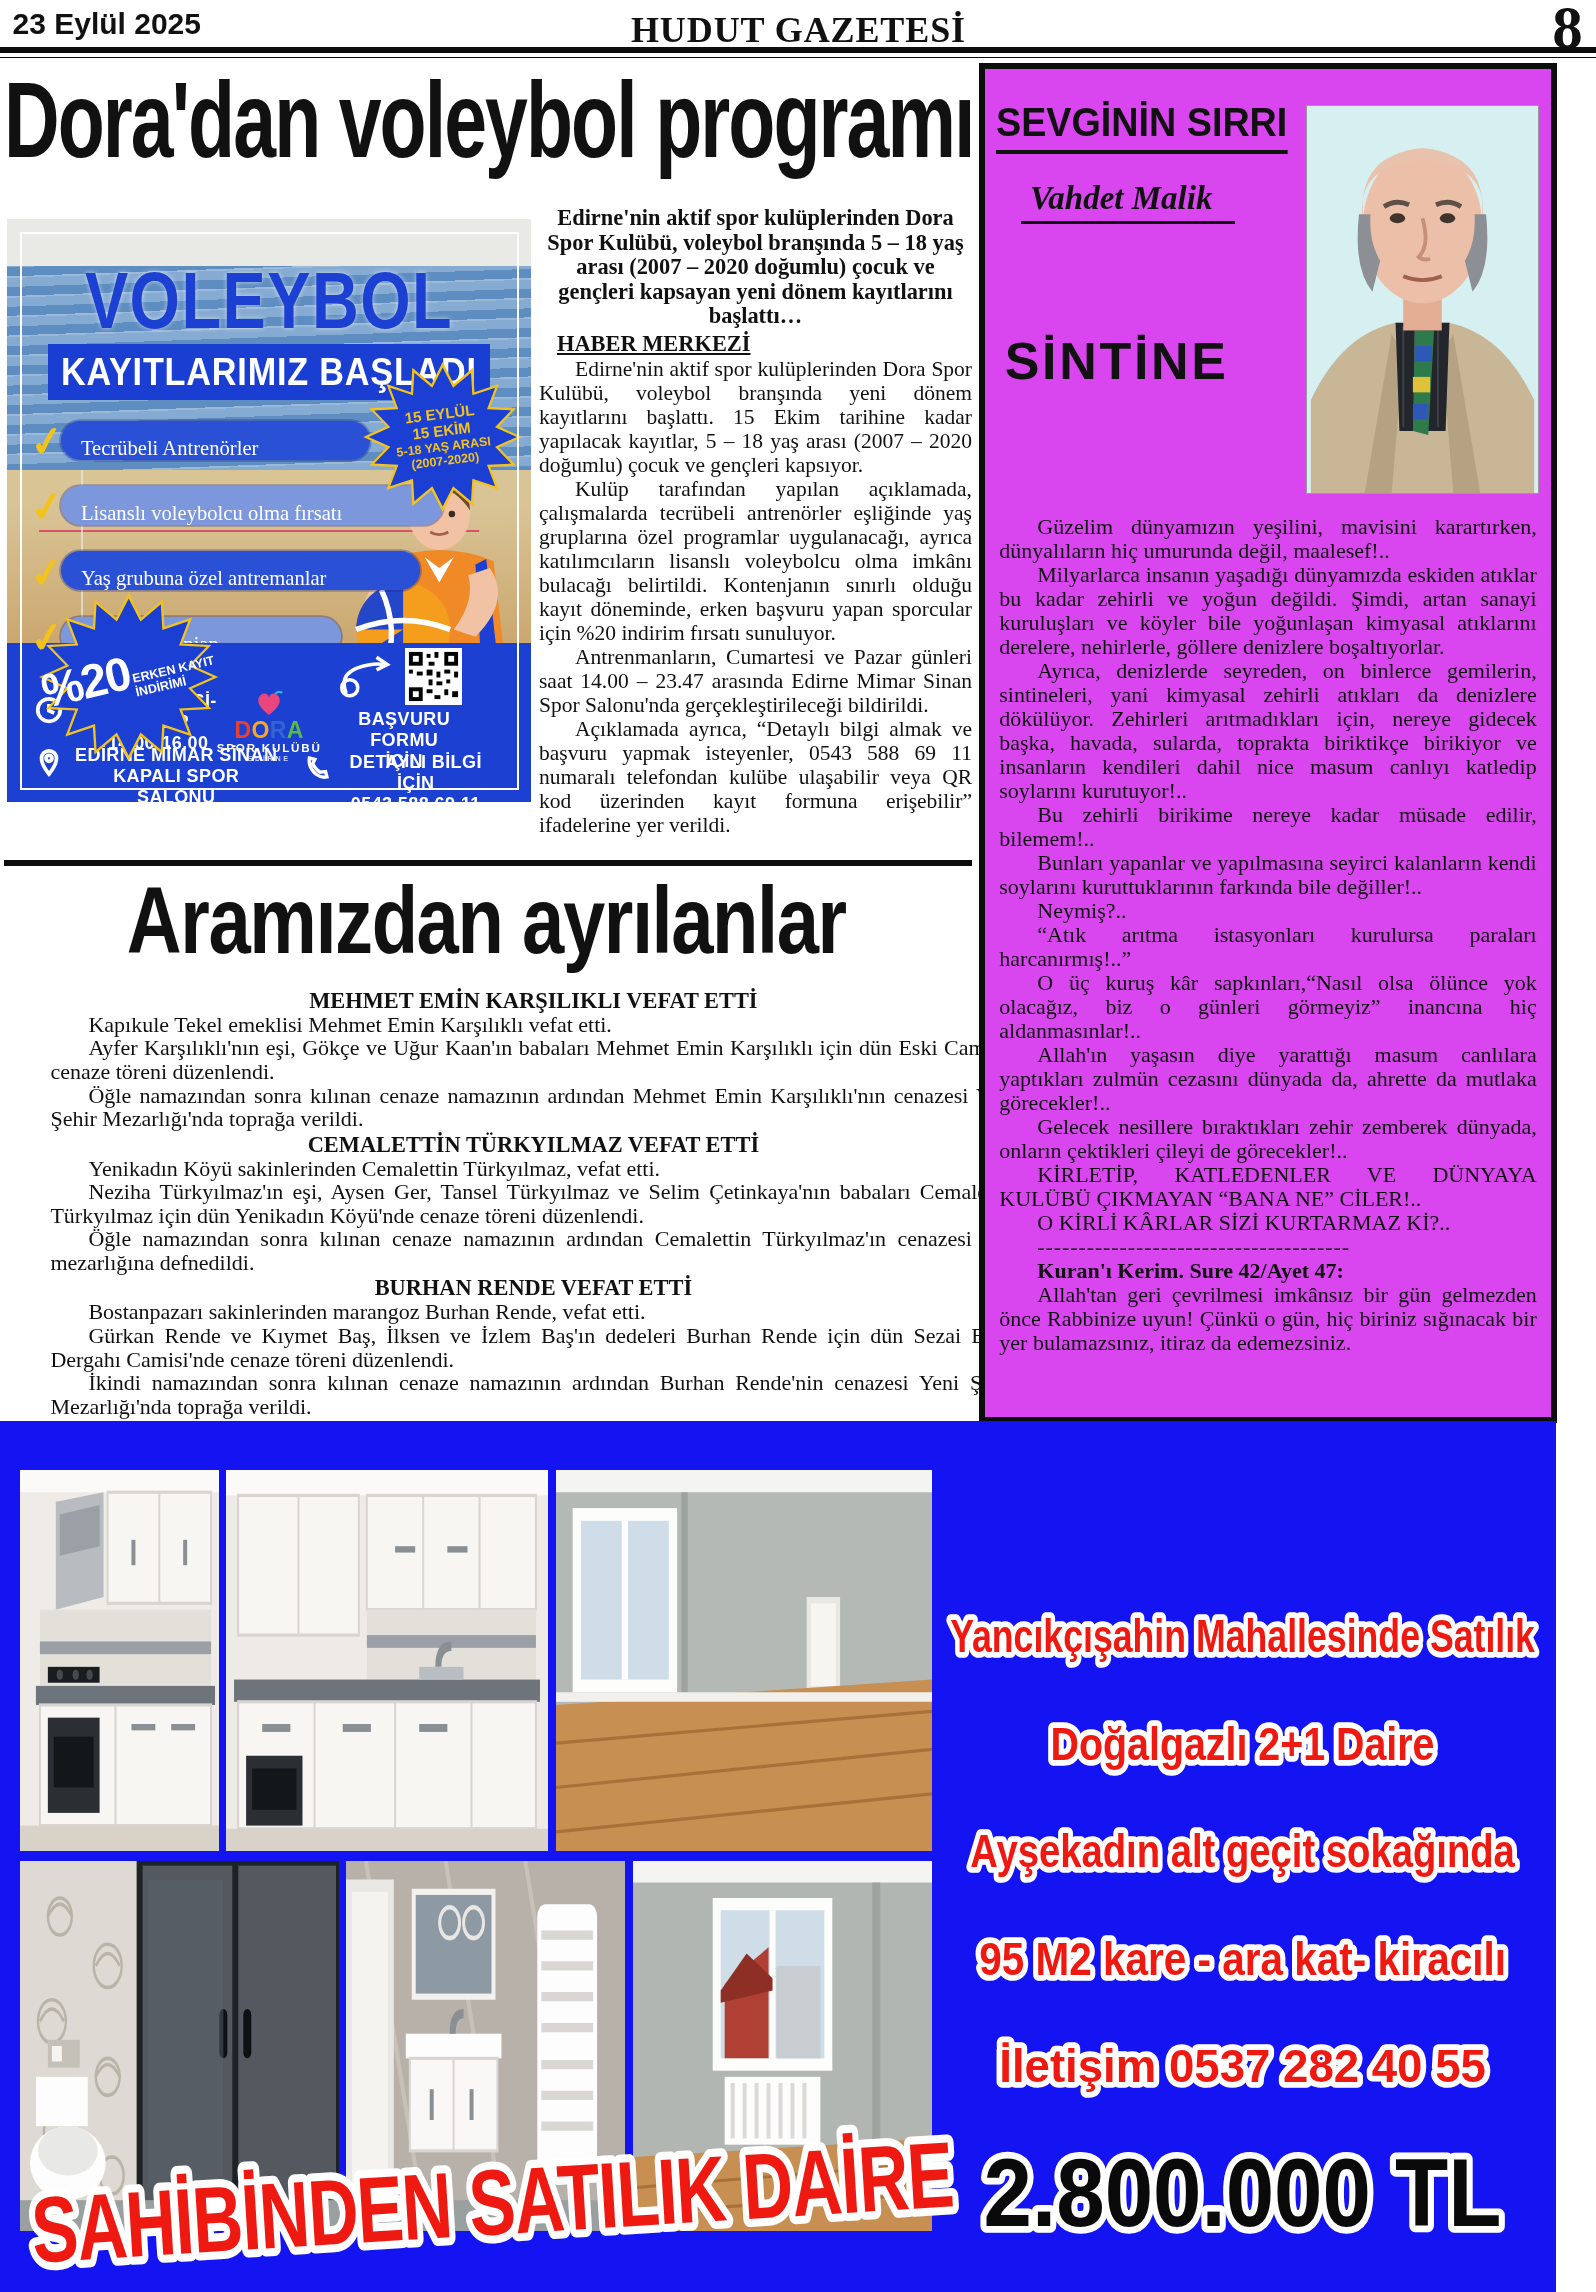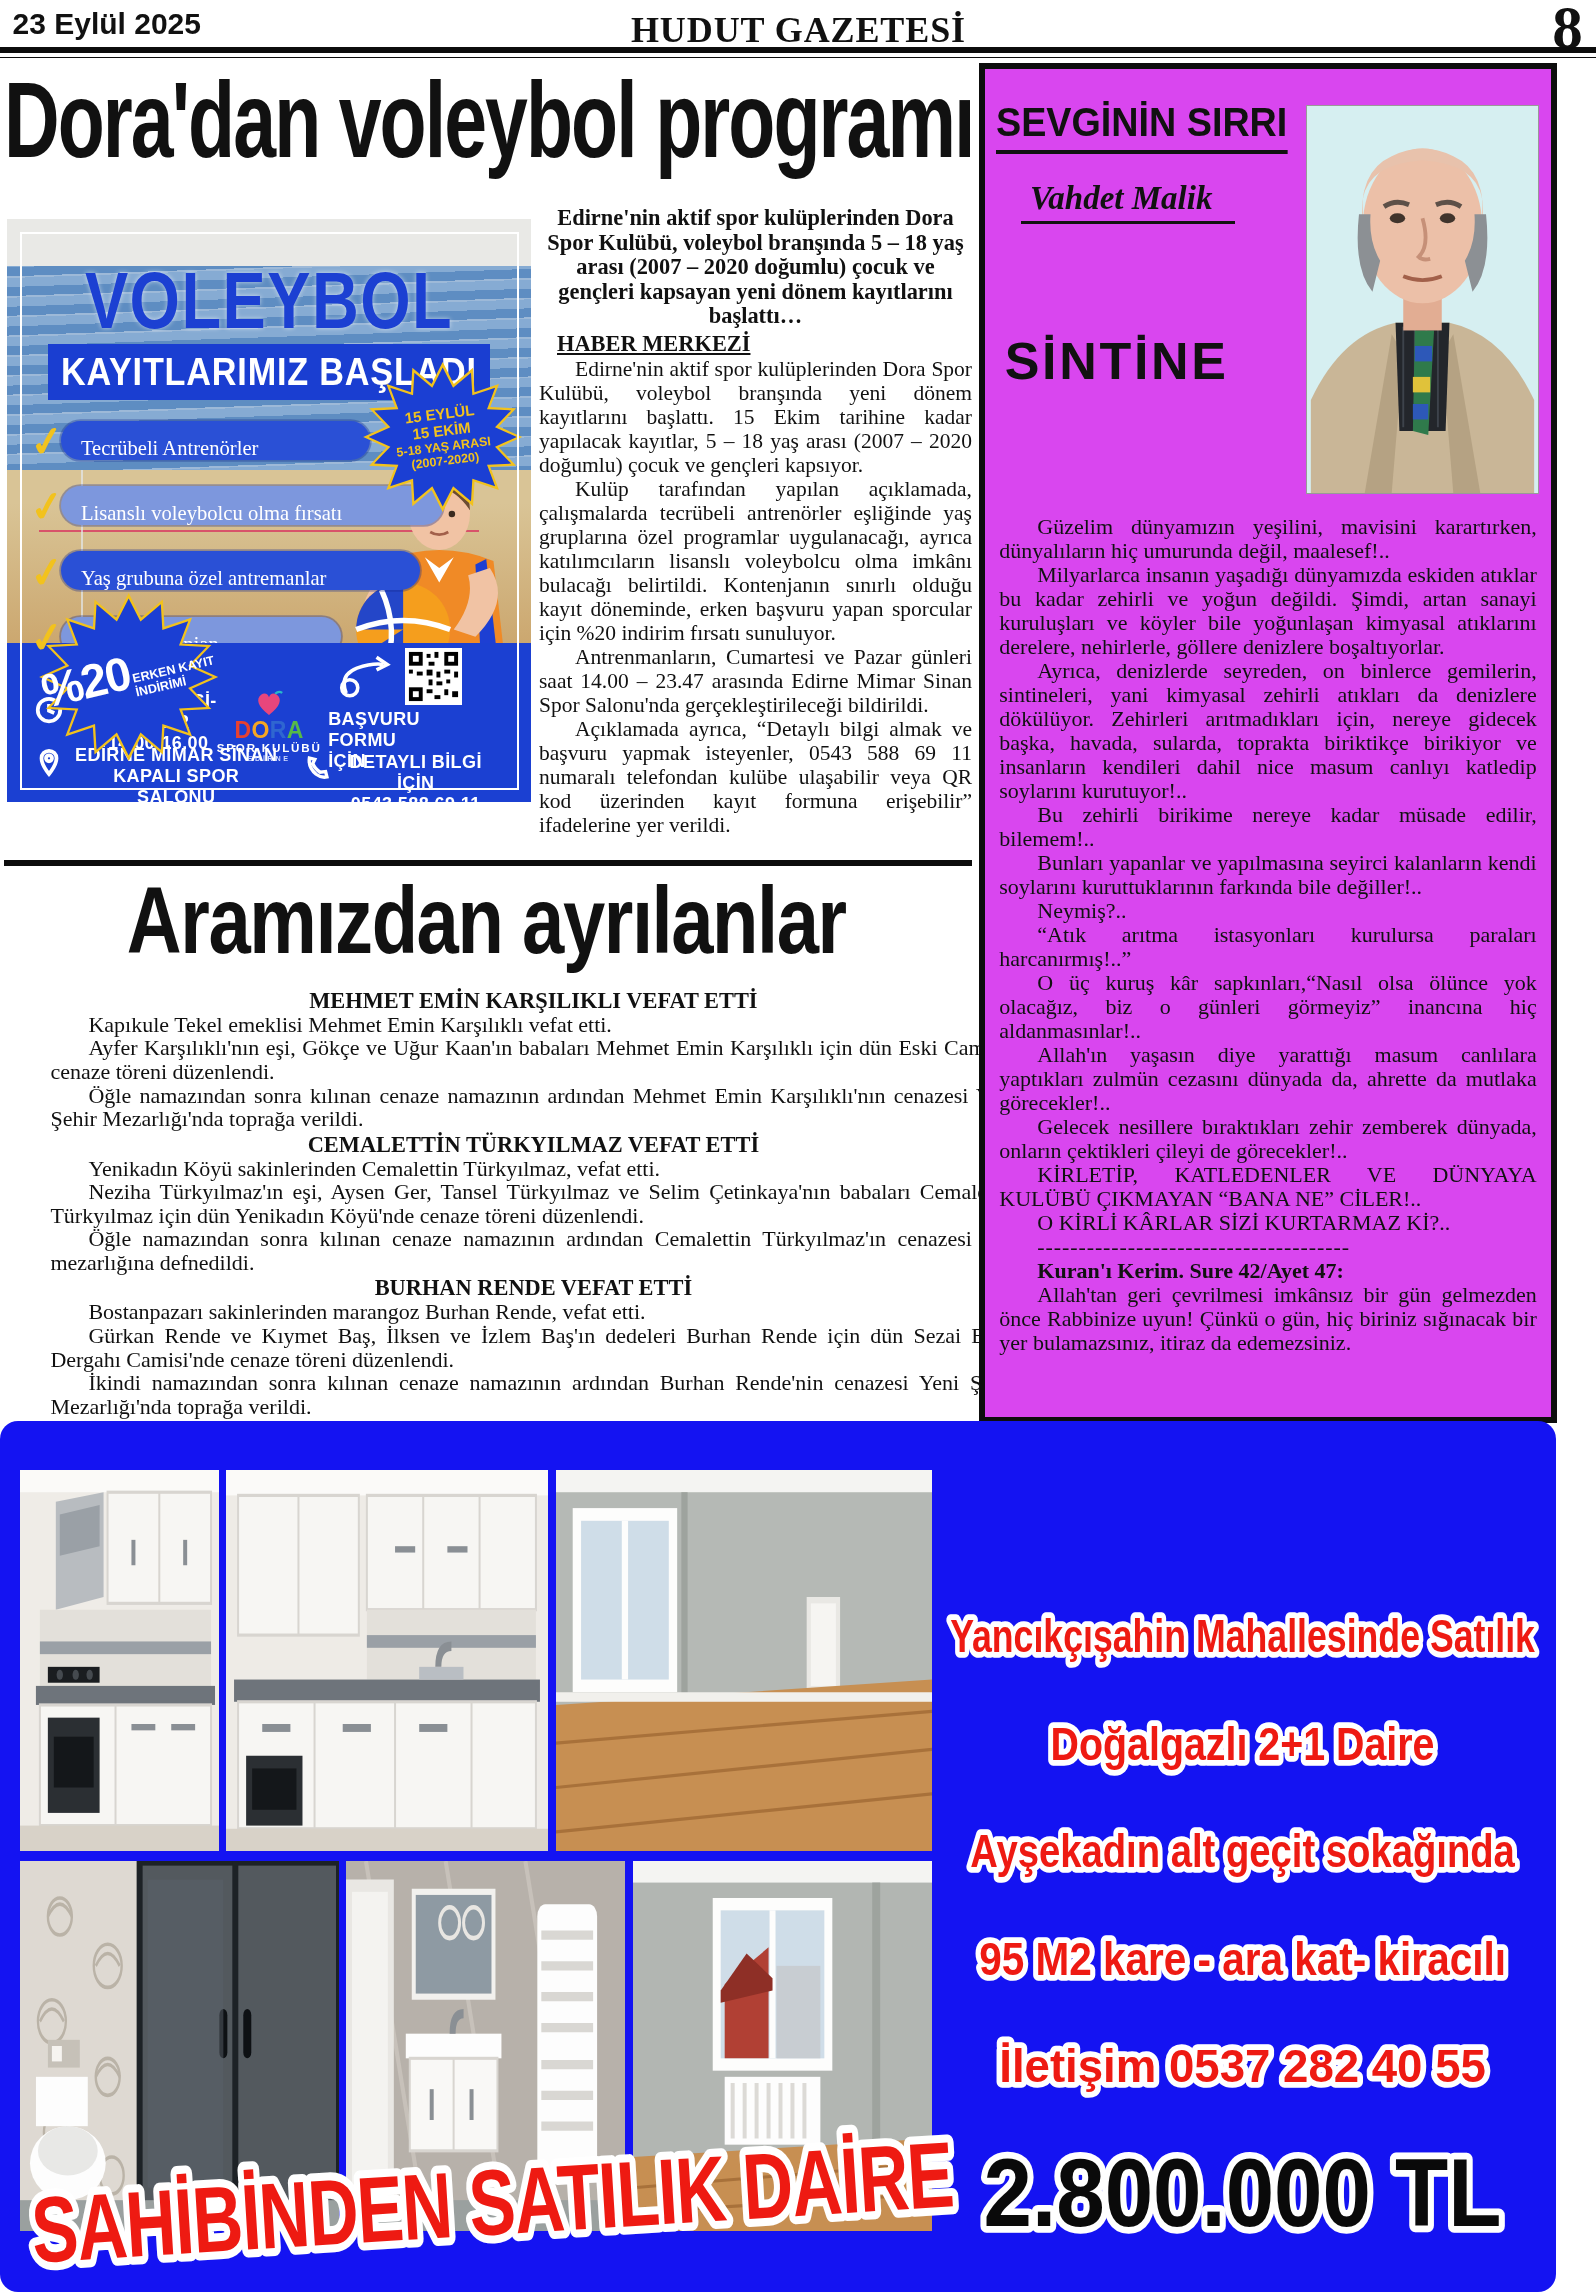--- a/index.html
+++ b/index.html
@@ -82,21 +82,21 @@
   .col-author{position:absolute;left:36px;top:111px;font-family:"Liberation Serif",serif;font-weight:bold;
               font-style:italic;font-size:33px;border-bottom:3.6px solid #111;padding:0 23px 3.6px 9px;}
   .col-art-title{position:absolute;left:19.7px;top:262px;font-family:"Liberation Sans",sans-serif;
               font-weight:bold;font-size:52px;letter-spacing:2.7px;}
   .col-photo{position:absolute;right:12.5px;top:36px;width:231px;height:387px;border:0.9px solid #999;}
   .col-body{position:absolute;left:14.3px;right:14.3px;top:446px;}
   .col-body p{margin:0;font-size:22px;line-height:24px;text-align:justify;text-indent:38px;}
   .col-body p.divider{text-indent:38px;letter-spacing:0.9px;}
   .col-body p.vheading{font-weight:bold;}
   
-  .bottom-ad{position:absolute;left:0;top:1421px;width:1556px;height:871px;background:#1413f2;border-radius:18px;}
+  .bottom-ad{position:absolute;left:0;top:1421px;width:1556px;height:871px;background:#1413f2;}
   .collage{position:absolute;left:19.7px;top:49px;width:912px;height:761px;}
   .ph{position:absolute;background:#ccc;}
   .ph svg{width:100%;height:100%;display:block;}
   .ad-text{position:absolute;left:931px;top:0;width:624px;height:871px;}
   .ad-line{position:absolute;left:0;width:624px;height:100px;}
   .ad-line svg,.ad-price svg,.ad-overlay svg{width:100%;height:100%;display:block;overflow:visible;}
   .ad-line text{font-family:"Liberation Sans",sans-serif;font-weight:bold;font-size:52px;
                 fill:#ee1a12;stroke:#fff;stroke-width:13px;paint-order:stroke;stroke-linejoin:round;}
   .ad-price{position:absolute;left:0;top:712px;width:624px;height:125px;}
   .ad-price text{font-family:"Liberation Sans",sans-serif;font-weight:bold;font-size:108px;
@@ -238,21 +238,21 @@
             <rect x="25" y="12" width="2" height="3"></rect>
           <rect x="12" y="16" width="2" height="3"></rect>
             <rect x="16" y="17" width="3" height="2"></rect>
             <rect x="21" y="16" width="2" height="2"></rect>
           <rect x="11" y="21" width="3" height="2"></rect>
             <rect x="15" y="24" width="3" height="2"></rect>
             <rect x="20" y="21" width="2" height="3"></rect>
             <rect x="24" y="22" width="3" height="3"></rect>
         </g>
       </svg>
-      <div class="pf-item" style="left:321px;top:66px;width:152px;text-align:left;">
+      <div class="pf-item" style="left:321px;top:66px;width:152px;text-align:center;">
         <div class="l1">BAŞVURU FORMU</div>
         <div class="l2">İÇİN</div>
       </div>
       <svg class="pf-icon" style="left:297px;top:111px;width:27px;height:27px;" viewBox="0 0 40 40">
         <path d="M8,6 Q6,20 18,30 Q26,36 34,34 L32,26 L24,27 Q16,22 13,14 L16,8 Z"></path>
       </svg>
       <div class="pf-item" style="left:328px;top:109px;width:161px;text-align:center;">
         <div class="l1">DETAYLI BİLGİ İÇİN</div>
         <div class="l2">0543 588 69 11</div>
       </div>

